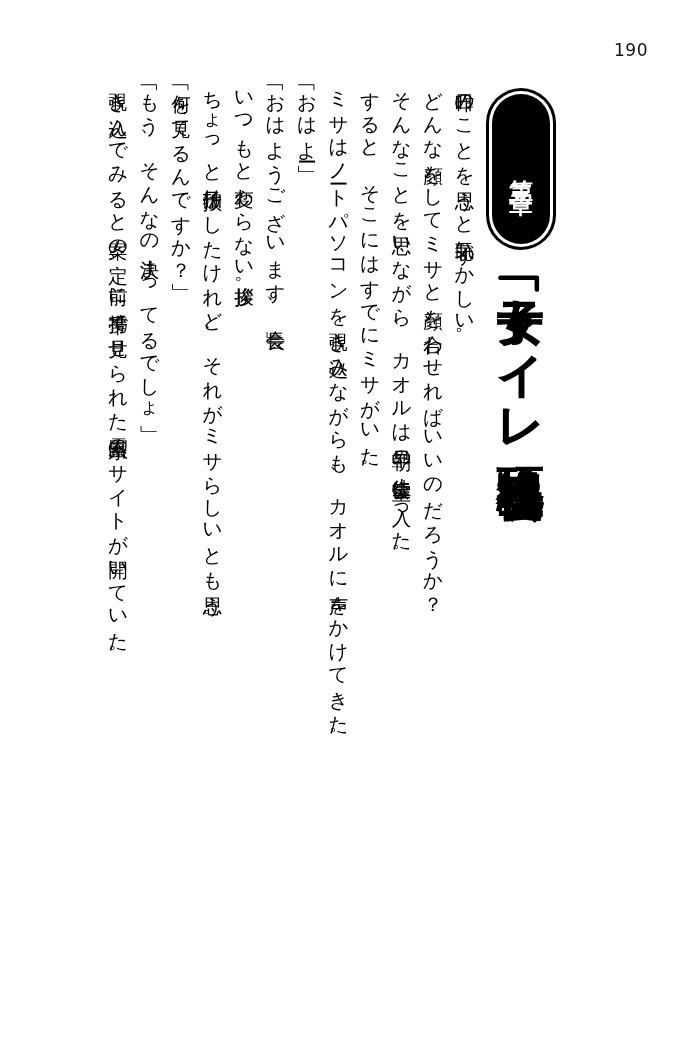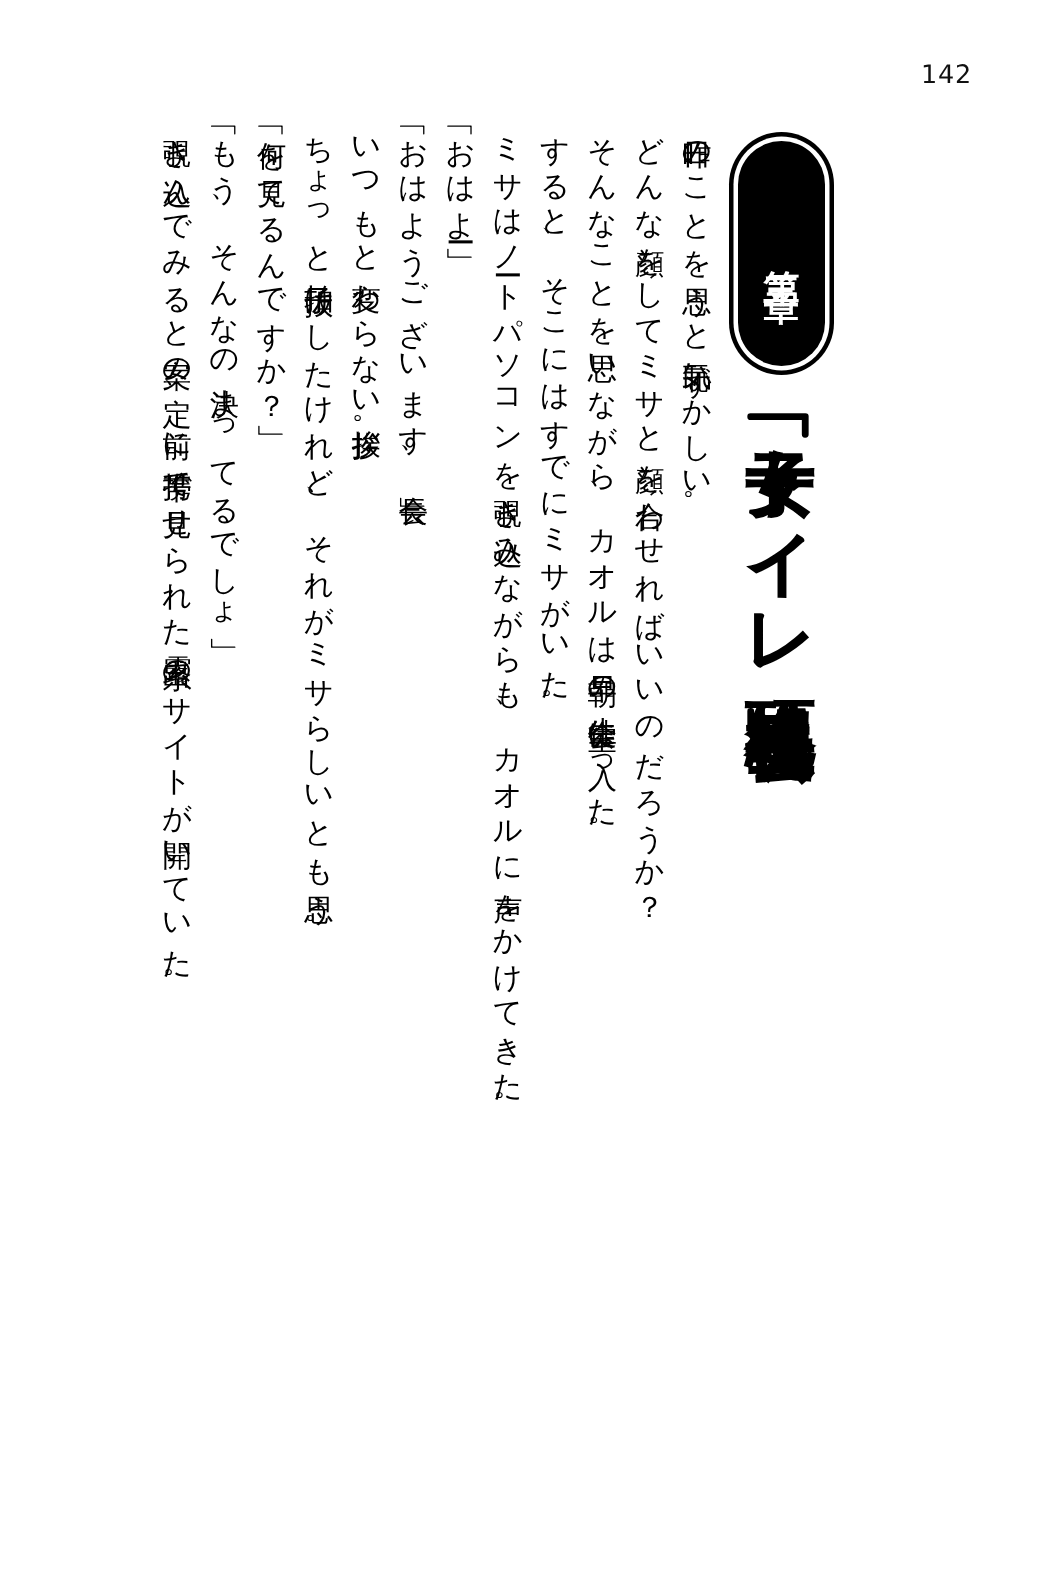--- a/index.html
+++ b/index.html
@@ -113,21 +113,21 @@
     flex-direction: row;
     align-items: flex-start;
     margin-left: 14px;
   }
 </style>
 </head>
 <body>
 
 <div class="page">
 
-  <div class="page-number">142</div>
+  <div class="page-number">190</div>
 
   <div class="vtext-area">
 
     <div class="body-cols">
       <div class="vline">覗き込んでみると案の定、前に携帯で見せられた露出系のサイトが開いていた。</div>
       <div class="vline">「もう、そんなの決まってるでしょ」</div>
       <div class="vline">「何を見てるんですか？」</div>
       <div class="vline">ちょっと拍子抜けしたけれど、それがミサらしいとも思う。</div>
       <div class="vline">いつもと変わらない挨拶。</div>
       <div class="vline">「おはようございます、会長」</div>

